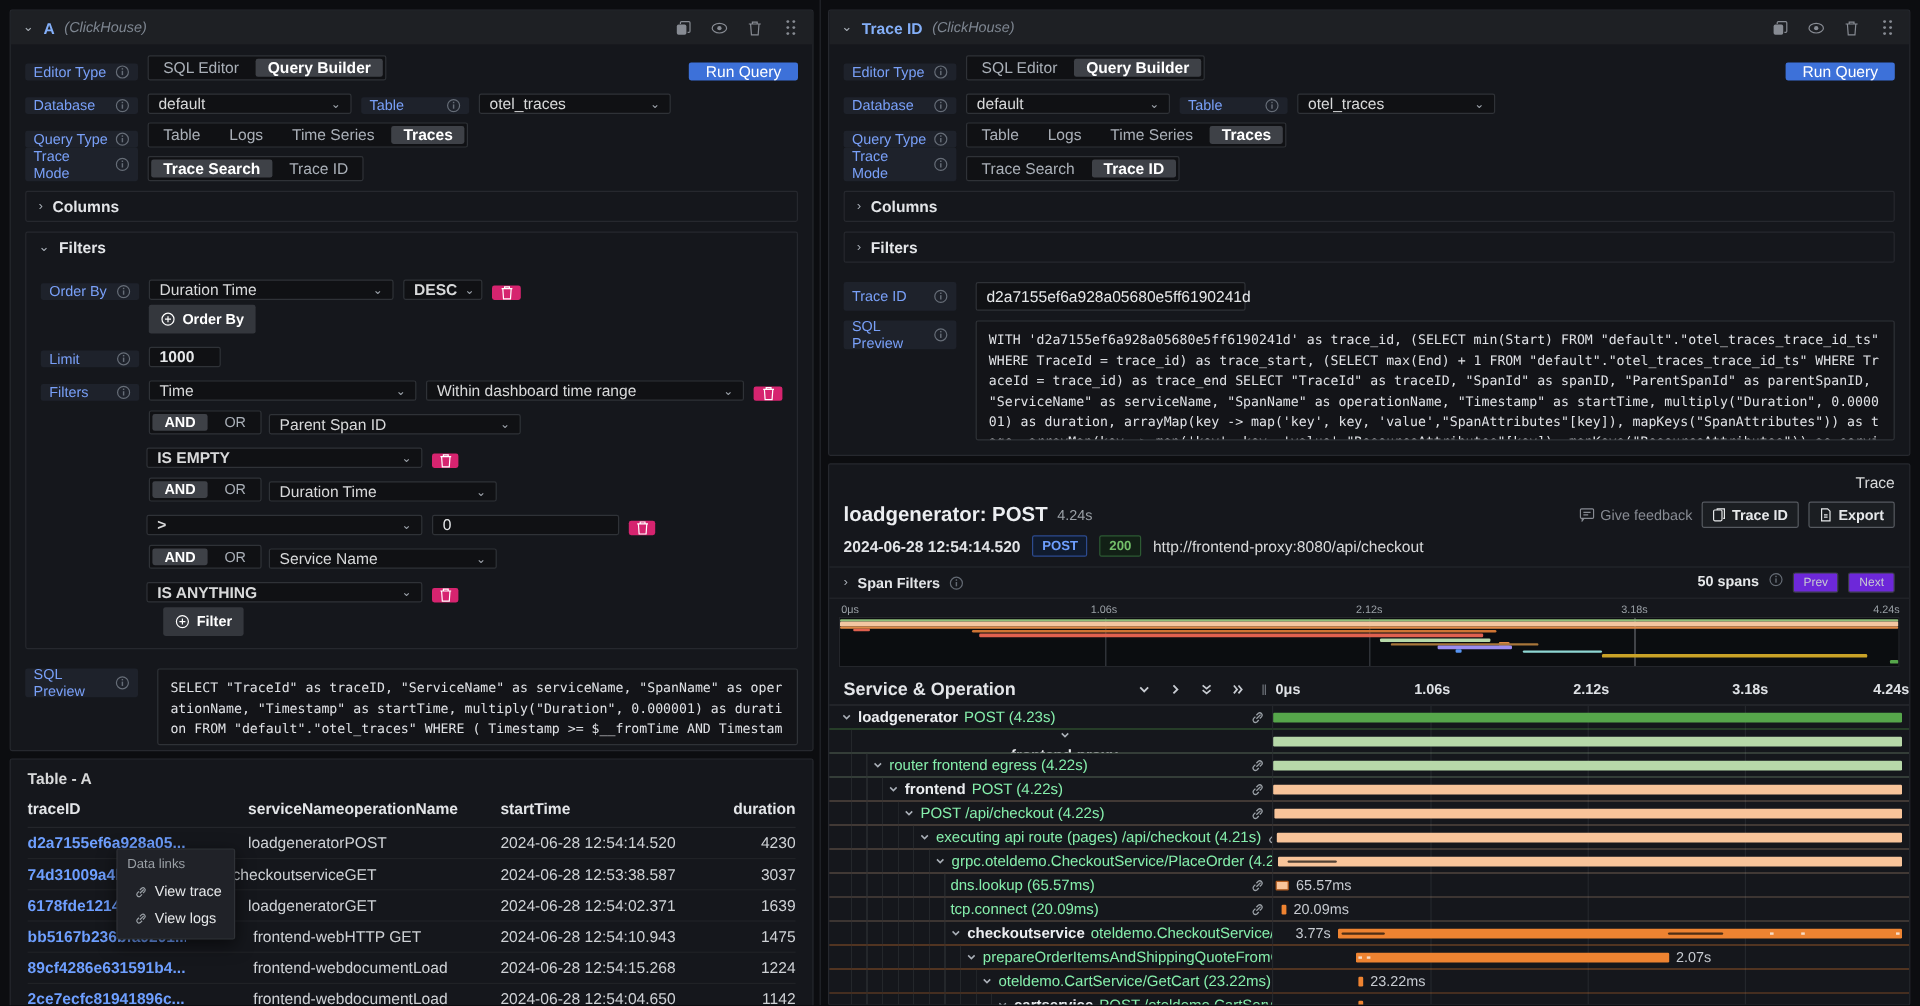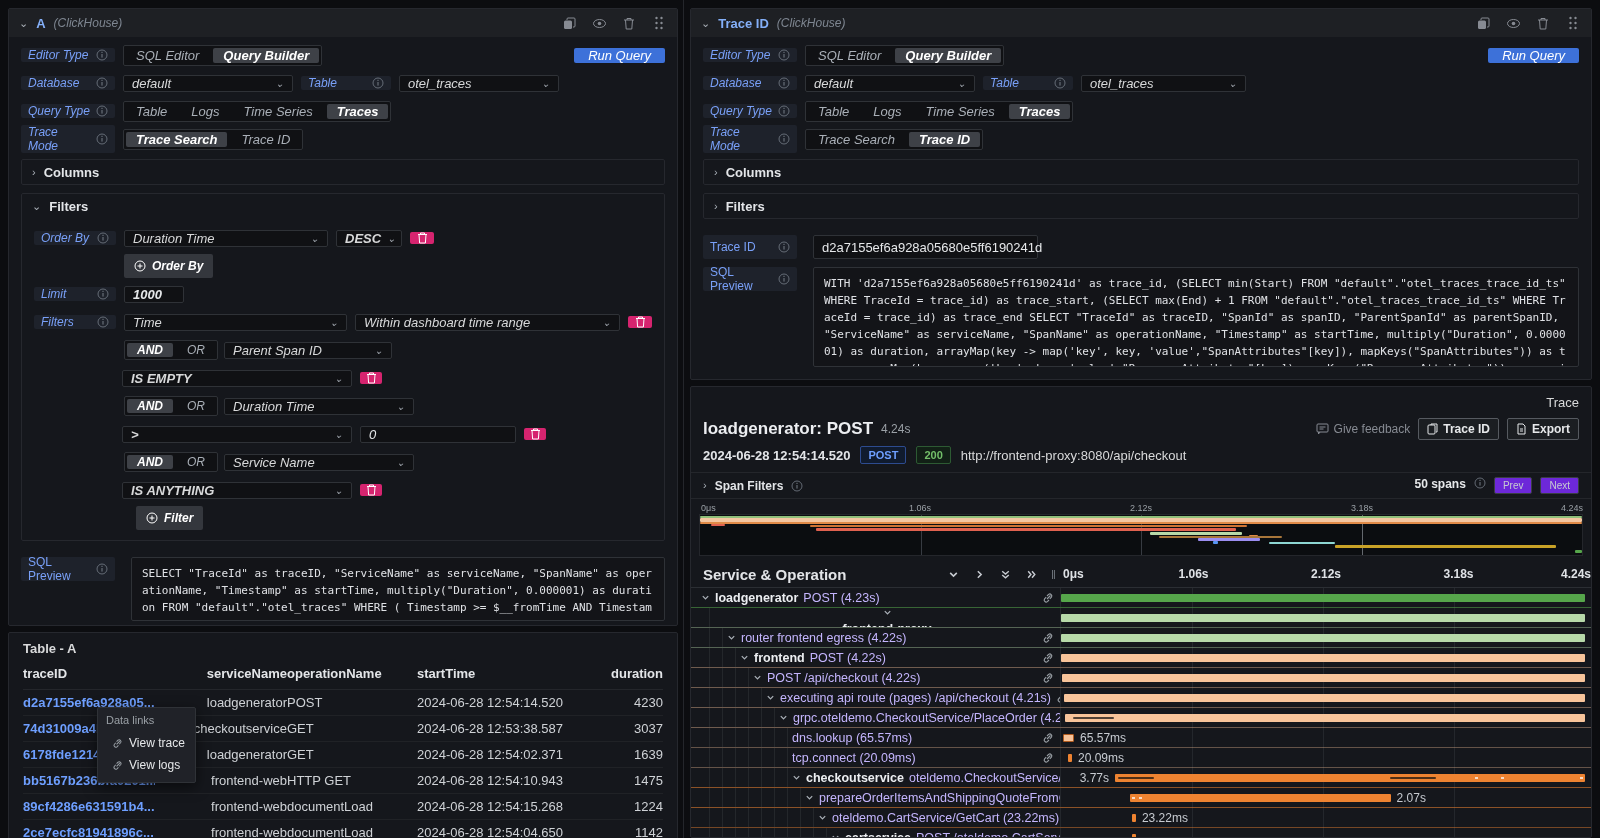--- a/index.html
+++ b/index.html
@@ -9,21 +9,21 @@
   .split-divider { position:absolute; left:683px; top:0; width:1px; height:838px; background:#24262b; }
 
   .panel { position:absolute; background:#15171c; border:1px solid #26282e; border-radius:2px; overflow:hidden; }
   .panel-header { height:28px; background:#1e2024; display:flex; align-items:center; padding:0 10px; gap:8px; }
   .ph-title { font-size:13px; font-weight:700; color:#84aff8; }
   .ph-sub { font-size:12px; font-style:italic; color:#7e8691; }
   .ph-icons { margin-left:auto; display:flex; align-items:center; gap:14px; }
   .icon-btn { width:16px; height:16px; display:flex; align-items:center; justify-content:center; cursor:pointer; }
 
   .form-area { padding:6px 12px 0 12px; }
-  .form-row { display:flex; align-items:center; gap:0; margin-bottom:4px; height:24px; position:relative;font-style:italic; }
+  .form-row { display:flex; align-items:flex-end; gap:0; margin-bottom:4px; height:24px; position:relative; }
   .chip { width:94px; flex:none; background:#1e222b; border-radius:2px; display:flex; align-items:center; padding:0 7px; gap:6px; margin-right:8px; }
   .chip span { font-size:12px; font-weight:500; color:#79a0f8; }
   .chip .info { margin-left:auto; }
   .info { width:12px; height:12px; flex:none; opacity:.75; }
   .select { background:#101114; border:1px solid #2f3237; border-radius:2px; display:flex; align-items:center; padding:0 8px; font-size:13px; color:#d8d9da; gap:6px; }
   .select .caret { margin-left:auto; color:#9da3ab; font-size:10px; }
   .tinput { background:#101114; border:1px solid #2f3237; border-radius:2px; display:flex; align-items:center; padding:0 8px; font-size:13px; color:#e6e8ea; }
   .seg { display:flex; background:#101114; border:1px solid #2f3237; border-radius:2px; overflow:hidden; }
   .seg-item { padding:0 12px; display:flex; align-items:center; font-size:13px; color:#aab0b8; cursor:pointer; white-space:nowrap; }
   .seg-item.active { background:#3e4147; color:#fff; font-weight:700; border-radius:2px; margin:2px; padding:0 10px; }
@@ -84,21 +84,21 @@
   .vsep { color:#6f747c; font-size:12px; letter-spacing:-1px; margin-left:2px; }
   .tl-head { position:relative; flex:1; height:100%; }
   .tl-head span { position:absolute; top:5px; font-size:12px; font-weight:600; color:#dfe2e6; }
   .rows-wrap { position:relative; }
   .rows-grid { position:absolute; left:370px; right:6px; top:0; bottom:0; }
   .rows-grid .grid-v { background:#24272c; opacity:1; }
   .tree-row { display:flex; height:20px; align-items:stretch; position:relative; }
   .tr-name { width:370px; flex:none; position:relative; display:flex; align-items:center; gap:5px; overflow:hidden; white-space:nowrap; border-right:1px solid #24272c; cursor:pointer; }
   .tr-name .guides { position:absolute; left:6px; top:0; bottom:0; background:repeating-linear-gradient(90deg, transparent 0px, transparent 12px, #24272b 12px, #24272b 13px); }
   .tr-name .sv { font-size:12.5px; font-weight:700; color:#eceef1; }
-  .tr-name .op { font-size:12.5px; color:#c4b5fd; }
+  .tr-name .op { font-size:12.5px; color:#86efac; }
   .tr-name .lnk { margin-left:auto; padding-right:6px; flex:none; cursor:pointer; }
   .tr-bar { flex:1; position:relative; margin-right:6px; }
   .bar { position:absolute; top:6px; height:8px; border-radius:1px; z-index:2; }
   .bar .inseg { position:absolute; top:3px; height:2px; background:rgba(10,10,10,.7); border-radius:1px; }
   .bar .dot { position:absolute; top:3px; width:3px; height:2px; background:rgba(250,250,250,.75); }
   .bar-label { position:absolute; top:3px; font-size:12px; color:#c7cbd1; white-space:nowrap; z-index:2; }
   svg { display:block; }
 </style>
 </head>
 <body>
@@ -311,21 +311,21 @@
               <svg width="11" height="12" viewBox="0 0 11 12">
                 <path d="M1 2.5h9M3.5 2.5V1h4v1.5M2 2.5l.6 8.5h5.8l.6-8.5" stroke="#fff" fill="none"></path>
               </svg>
             </div>
         </div>
         <div class="form-row" style="margin-left:90px;">
           <div class="seg">
             <span class="seg-item active" style="font-size:12px;">AND</span>
             <span class="seg-item" style="font-size:12px;">OR</span>
           </div>
-          <div class="select" style="width:168px;margin-left:6px;">
+          <div class="select" style="width:210px;margin-left:6px;">
               <span>Parent Span ID</span>
               <span class="caret">⌄</span>
             </div>
         </div>
         <div class="form-row" style="margin-left:88px;">
           <div class="select" style="width:230px;">
               <span style="font-weight:700;">IS EMPTY</span>
               <span class="caret">⌄</span>
             </div>
           <div class="btn-danger" style="margin-left:8px;width:22px;">

